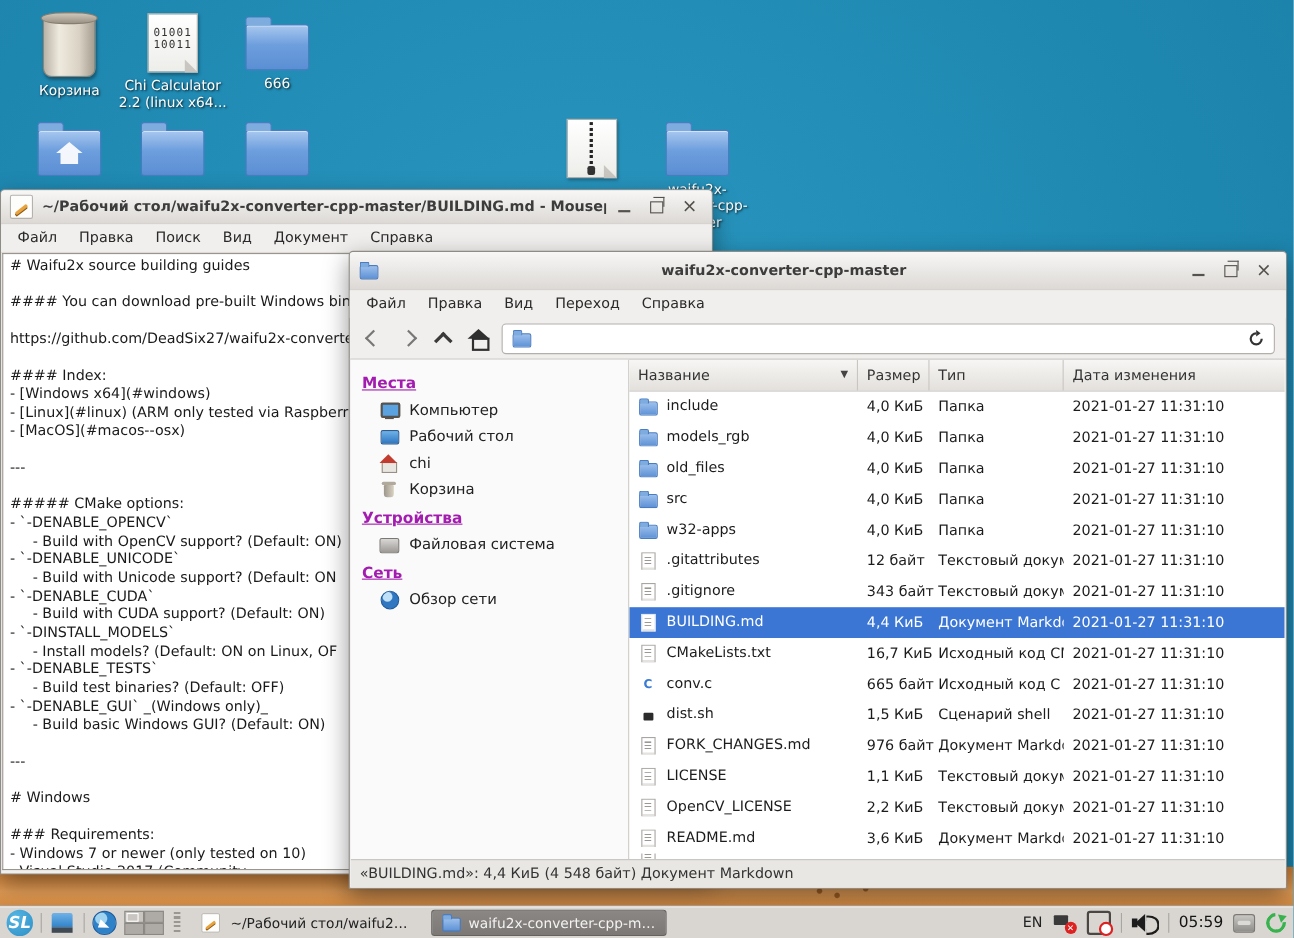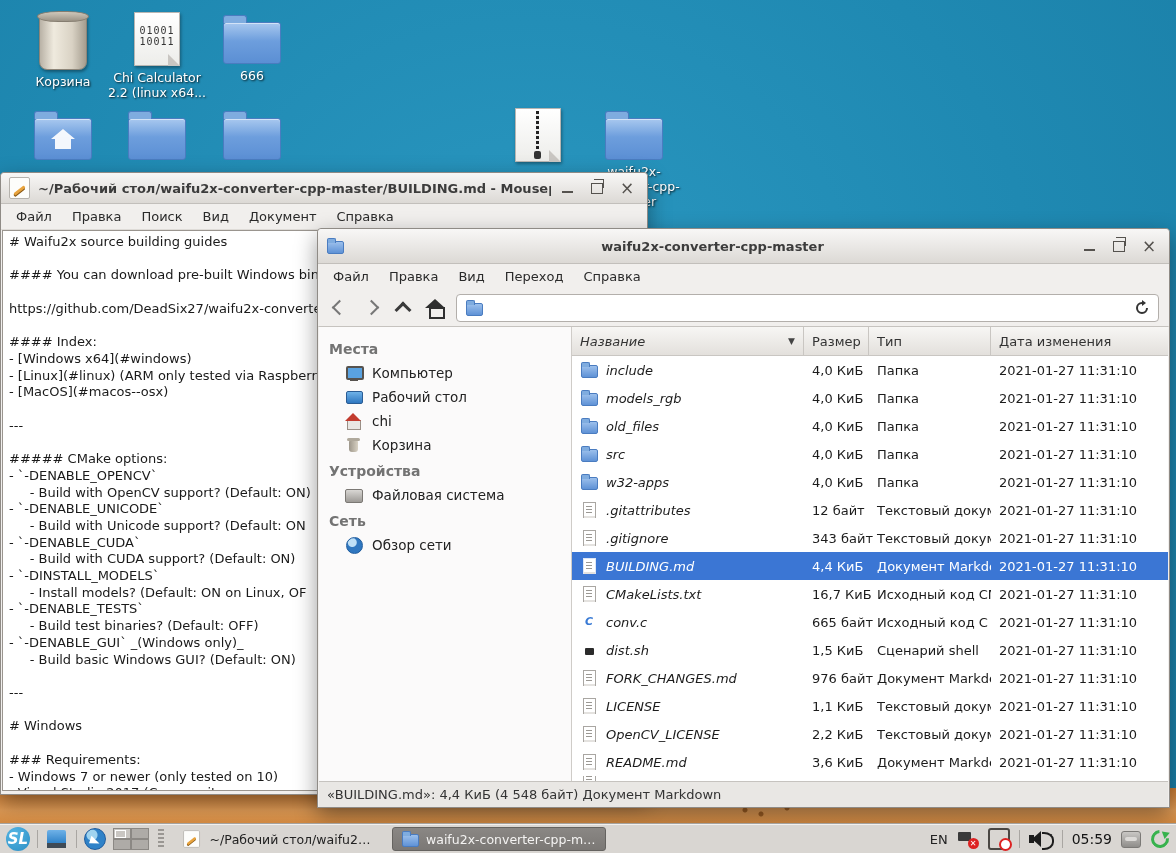--- a/index.html
+++ b/index.html
@@ -80,35 +80,35 @@
   .navbtn{width:22px;height:22px;display:flex;align-items:center;justify-content:center;cursor:pointer;}
   .chev{width:9px;height:9px;border-left:2.5px solid #777;border-bottom:2.5px solid #777;}
   .chev.back{transform:rotate(45deg);}
   .chev.fwd{transform:rotate(-135deg);}
   .chev.up{border-color:#3a3a3a;border-width:3px;transform:rotate(135deg);margin-top:5px;}
   .pathbar{flex:1;display:flex;align-items:center;gap:7px;height:26px;background:#fff;
     border:1px solid #b3afab;border-radius:4px;padding:0 8px;font-size:13px;color:#222;cursor:text;}
   .fm-body{display:flex;position:absolute;left:1px;right:1px;top:97px;bottom:26px;background:#fff;
     border-top:1px solid #c6c3bf;}
   .sidebar{width:252px;background:#fbfafa;border-right:1px solid #cfccc8;padding:8px 0;overflow:hidden;font-size:13.5px;color:#222;}
-  .side-h{font-weight:bold;font-size:14px;color:#737373;padding:6px 10px 4px;}
+  .side-h{font-weight:bold;font-size:14px;color:#a21caf;padding:6px 10px 4px;text-decoration:underline;}
   .side-item{display:flex;align-items:flex-end;gap:9px;padding:4px 10px 4px 26px;cursor:pointer;}
   .si{width:18px;height:16px;flex:0 0 18px;position:relative;}
   .filelist{flex:1;display:flex;flex-direction:column;overflow:hidden;}
   .flhead{display:flex;height:28px;flex:0 0 28px;background:linear-gradient(#f7f6f4,#e3e0dc);
     border-bottom:1px solid #c9c6c2;font-size:13px;color:#333;}
   .hcell{display:flex;align-items:center;padding:0 8px;border-right:1px solid #c9c6c2;cursor:pointer;}
   .hcell .sortglyph{margin-left:auto;font-size:9px;color:#444;}
-  .col-name{width:232px;box-sizing:border-box;font-style:italic;}
+  .col-name{width:208px;box-sizing:border-box;}
   .col-size{width:65px;box-sizing:border-box;}
   .col-type{width:122px;box-sizing:border-box;}
   .col-date{flex:1;box-sizing:border-box;}
   .rows{flex:1;overflow:hidden;font-size:13px;color:#1c1c1c;}
   .frow{display:flex;height:28px;align-items:center;cursor:pointer;}
-  .frow .col-name{display:flex;align-items:center;gap:8px;padding:0 8px;overflow:hidden;white-space:nowrap;}
+  .frow .col-name{display:flex;gap:8px;padding:0 8px;overflow:hidden;white-space:nowrap;}
   .frow .col-size{text-align:right;padding:0 8px;white-space:nowrap;}
   .frow .col-type{padding:0 8px;white-space:nowrap;overflow:hidden;}
   .frow .col-date{padding:0 8px;white-space:nowrap;}
   .frow.selected{background:#3b76d4;color:#fff;}
   .statusbar{position:absolute;left:1px;right:1px;bottom:0;height:25px;display:flex;align-items:center;
     background:#e9e7e4;border-top:1px solid #c6c3bf;font-size:13px;color:#333;padding:0 8px;}
 
   
   .fi{width:18px;height:16px;flex:0 0 18px;position:relative;}
   .fi-folder:before{content:"";position:absolute;left:1px;top:3px;width:15px;height:11px;border-radius:2px;

